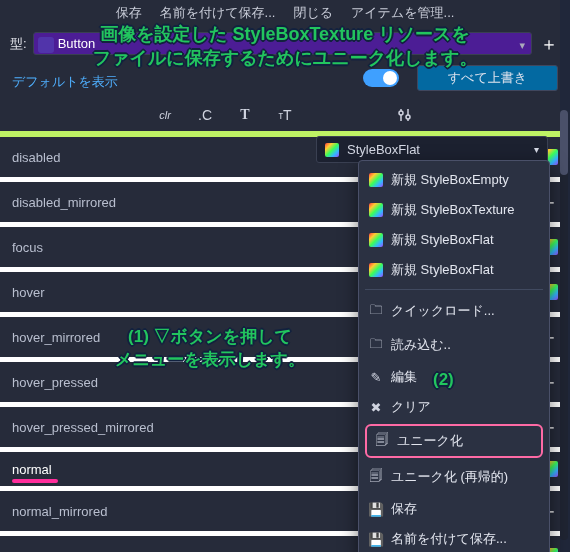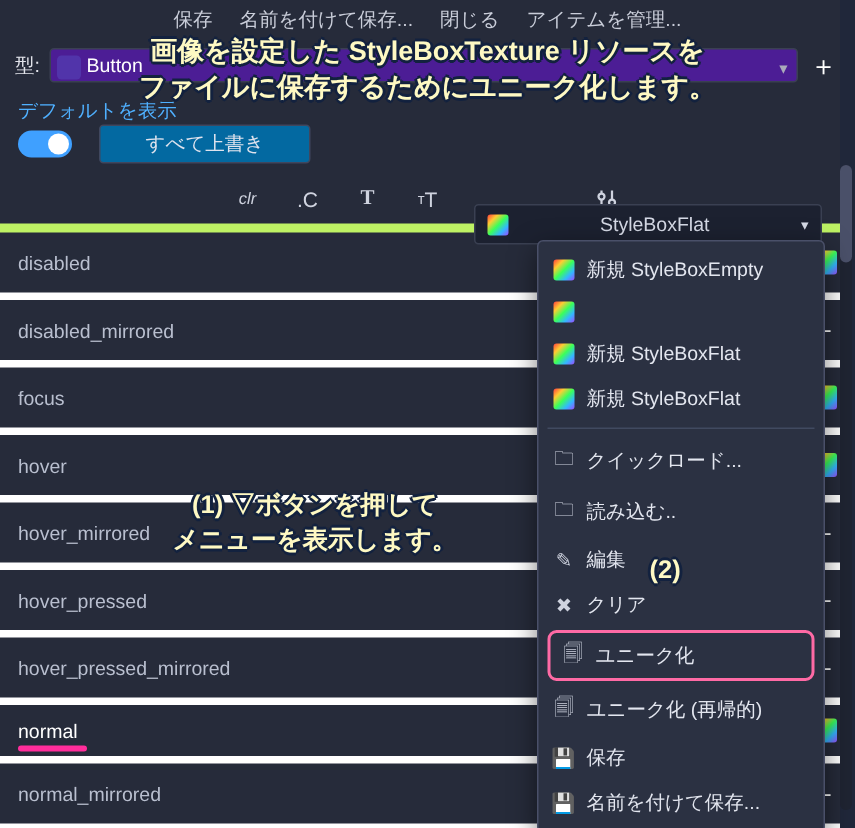--- a/index.html
+++ b/index.html
@@ -41,23 +41,22 @@
   }
   .dot { width:16px; height:16px; background:#6a90ff33; border-radius:3px; display:inline-block; position:absolute; left:4px; top:4px; }
   .chev { position:absolute; right:6px; top:6px; font-size:11px; color:#aab; }
   .plus-btn {
     width: 22px; height: 22px;
     display:flex; align-items:center; justify-content:center;
     color:#fff; font-size:18px; cursor:pointer;
   }
   
   .default-row {
-    display:flex; align-items:flex-start; justify-content:space-between;
+    display:flex; align-items:flex-end; justify-content:space-between;
     padding: 4px 12px 8px;
-    flex-direction: column;
   }
   .default-link { color:#4fb0ff; cursor:pointer; }
   .toggle {
     width:36px; height:18px; background:#3fa0ff; border-radius:9px; position:relative;
   }
   .toggle::after{content:"";width:14px;height:14px;background:#fff;border-radius:50%;position:absolute;right:2px;top:2px;}
   .override-btn {
     background:#0369a1; border:1px solid #40475e; border-radius:3px;
     padding:3px 30px; color:#dfe3ee; cursor:pointer;
   }
@@ -86,21 +85,21 @@
   
   .sbf-header {
     position:absolute; left:316px; top:136px; right:22px;
     background:#1c2130;
     border:1px solid #3a4052;
     border-radius:3px;
     padding:5px 8px;
     display:flex; align-items:center; gap:8px;
     color:#d5d9e5;
   }
-  .sbf-header .lbl{flex:1; text-align:center;}
+  .sbf-header .lbl{flex:1; text-align:left;}
   
   .ctx-menu {
     position:absolute; left:358px; top:160px; width:192px;
     background:#2b3142;
     border:1px solid #4a5069;
     border-radius:4px;
     box-shadow:0 6px 18px rgba(0,0,0,.5);
     padding:4px 0;
     z-index:10;
   }
@@ -114,21 +113,21 @@
   .ctx-item .mi-ic{width:14px;display:flex;justify-content:center;color:#cfd3df;font-size:13px;}
   .ctx-item.highlight {
     border:2px solid #ff6aa5;
     border-radius:6px;
     margin:2px 6px;
     padding:4px 8px;
   }
   
   .anno {
     position:absolute;
-    color:#fef9c3;
+    color:#22c55e;
     font-weight:700;
     text-shadow:
       -1px -1px 0 #13223f, 1px -1px 0 #13223f, -1px 1px 0 #13223f, 1px 1px 0 #13223f,
       -2px 0 0 #13223f, 2px 0 0 #13223f, 0 -2px 0 #13223f, 0 2px 0 #13223f;
     pointer-events:none;
     line-height:1.35;
     z-index:20;
   }
   .anno.big { font-size:18px; text-align:center; width:520px; left:25px; top:22px;}
   .anno.mid { font-size:17px; left:70px; top:326px; width:280px; text-align:center;}
@@ -267,20 +266,21 @@
   <span style="font-size:10px;">▾</span>
 </div>
 
 <div class="ctx-menu">
   <div class="ctx-item">
       <span class="mi-rb"></span>
       <span>新規 StyleBoxEmpty</span>
     </div>
   <div class="ctx-item">
       <span class="mi-rb"></span>
+      <span>新規 StyleBoxTexture</span>
     </div>
   <div class="ctx-item">
       <span class="mi-rb"></span>
       <span>新規 StyleBoxFlat</span>
     </div>
   <div class="ctx-item">
       <span class="mi-rb"></span>
       <span>新規 StyleBoxFlat</span>
     </div>
   <div class="ctx-sep"></div>

